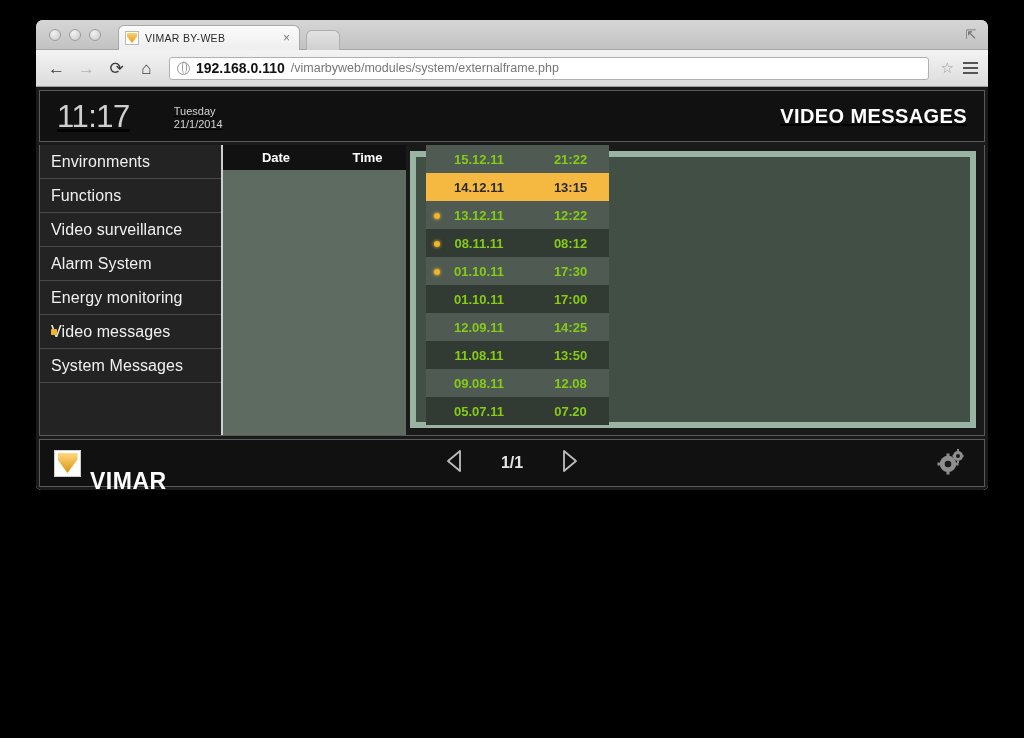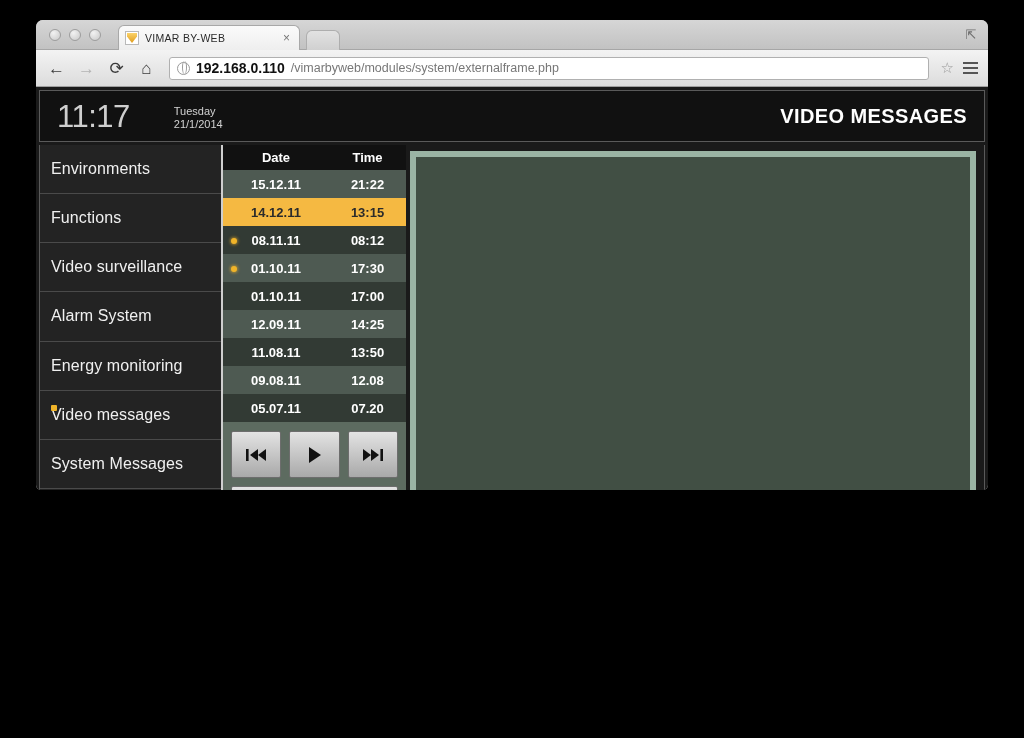--- a/index.html
+++ b/index.html
@@ -182,20 +182,21 @@
   
   .app-header {
     height: 52px;
     background: #111;
     border: 1px solid #5a5a5a;
     display: flex;
     align-items: center;
     justify-content: space-between;
     padding: 0 17px;
     flex: 0 0 auto;
+    text-decoration: underline;
   }
   .clock-wrap { display: flex; align-items: center; gap: 7px; }
   .clock-time {
     font-size: 31px;
     color: #cfcfcf;
     font-weight: 400;
     letter-spacing: -0.5px;
     line-height: 1;
   }
   .clock-date { line-height: 1.12; padding-top: 3px; margin-left: 37px; }
@@ -248,22 +249,23 @@
     width: 6px; height: 6px;
     background: #f0b429;
     border-radius: 1px;
   }
 
   
   .list-col {
     width: 183px;
     flex: 0 0 auto;
     display: flex;
-    flex-direction: column;
+    flex-direction: row;
     background: #5d6b60;
+    gap: 20px;
   }
   .list-head {
     height: 25px;
     background: #111;
     display: flex;
     align-items: center;
     flex: 0 0 auto;
   }
   .list-head .c-date,
   .list-head .c-time {
@@ -280,21 +282,21 @@
     display: flex;
     align-items: center;
     position: relative;
   }
   .msg-row.odd  { background: #4e5a52; }
   .msg-row.even { background: #323a34; }
   .msg-row.selected { background: #f5b942; }
   .msg-row .c-date,
   .msg-row .c-time {
     font-size: 13px;
-    color: #ffffff;
+    color: #84cc16;
     font-weight: bold;
   }
   .msg-row.selected .c-date,
   .msg-row.selected .c-time { color: #2b2b2b; }
   .row-dot {
     position: absolute;
     left: 8px;
     top: 12px;
     width: 6px; height: 6px;
     border-radius: 50%;
@@ -480,20 +482,25 @@
         </div>
 
         <div class="list-rows">
           <div class="msg-row odd">
             <span class="c-date">15.12.11</span>
             <span class="c-time">21:22</span>
           </div>
           <div class="msg-row selected">
             <span class="c-date">14.12.11</span>
             <span class="c-time">13:15</span>
+          </div>
+          <div class="msg-row odd">
+            <span class="row-dot"></span>
+            <span class="c-date">13.12.11</span>
+            <span class="c-time">12:22</span>
           </div>
           <div class="msg-row even">
             <span class="row-dot"></span>
             <span class="c-date">08.11.11</span>
             <span class="c-time">08:12</span>
           </div>
           <div class="msg-row odd">
             <span class="row-dot"></span>
             <span class="c-date">01.10.11</span>
             <span class="c-time">17:30</span>

